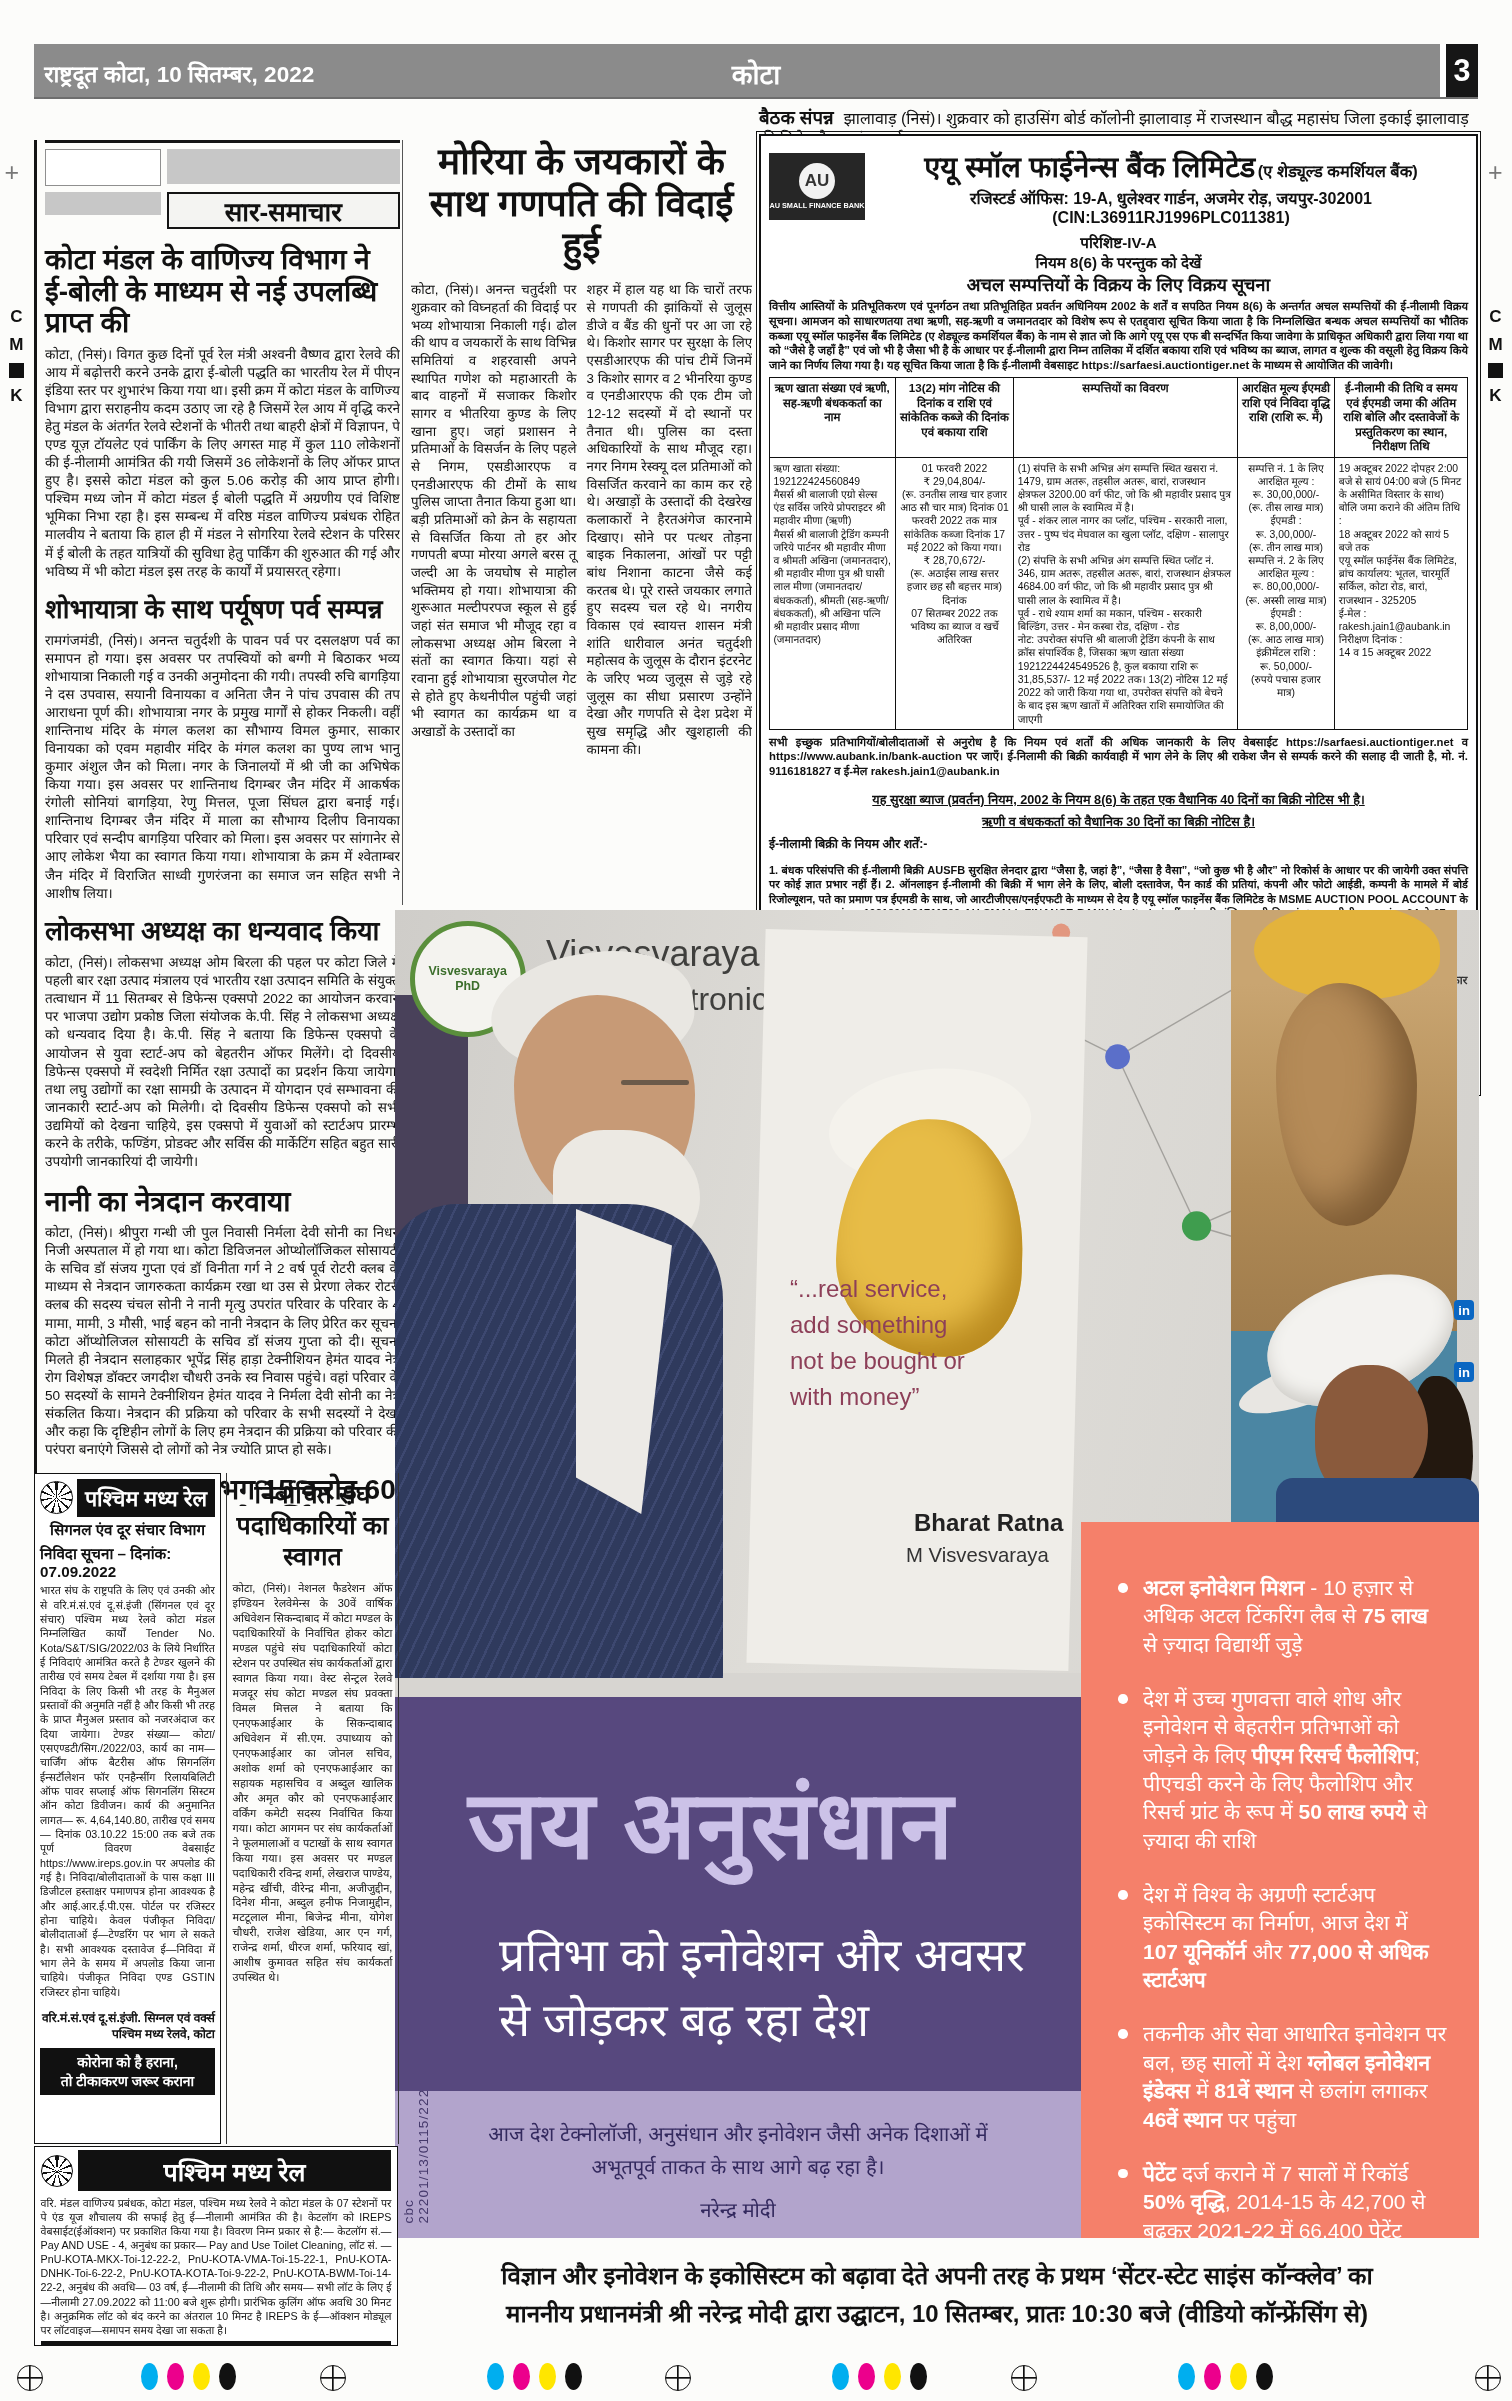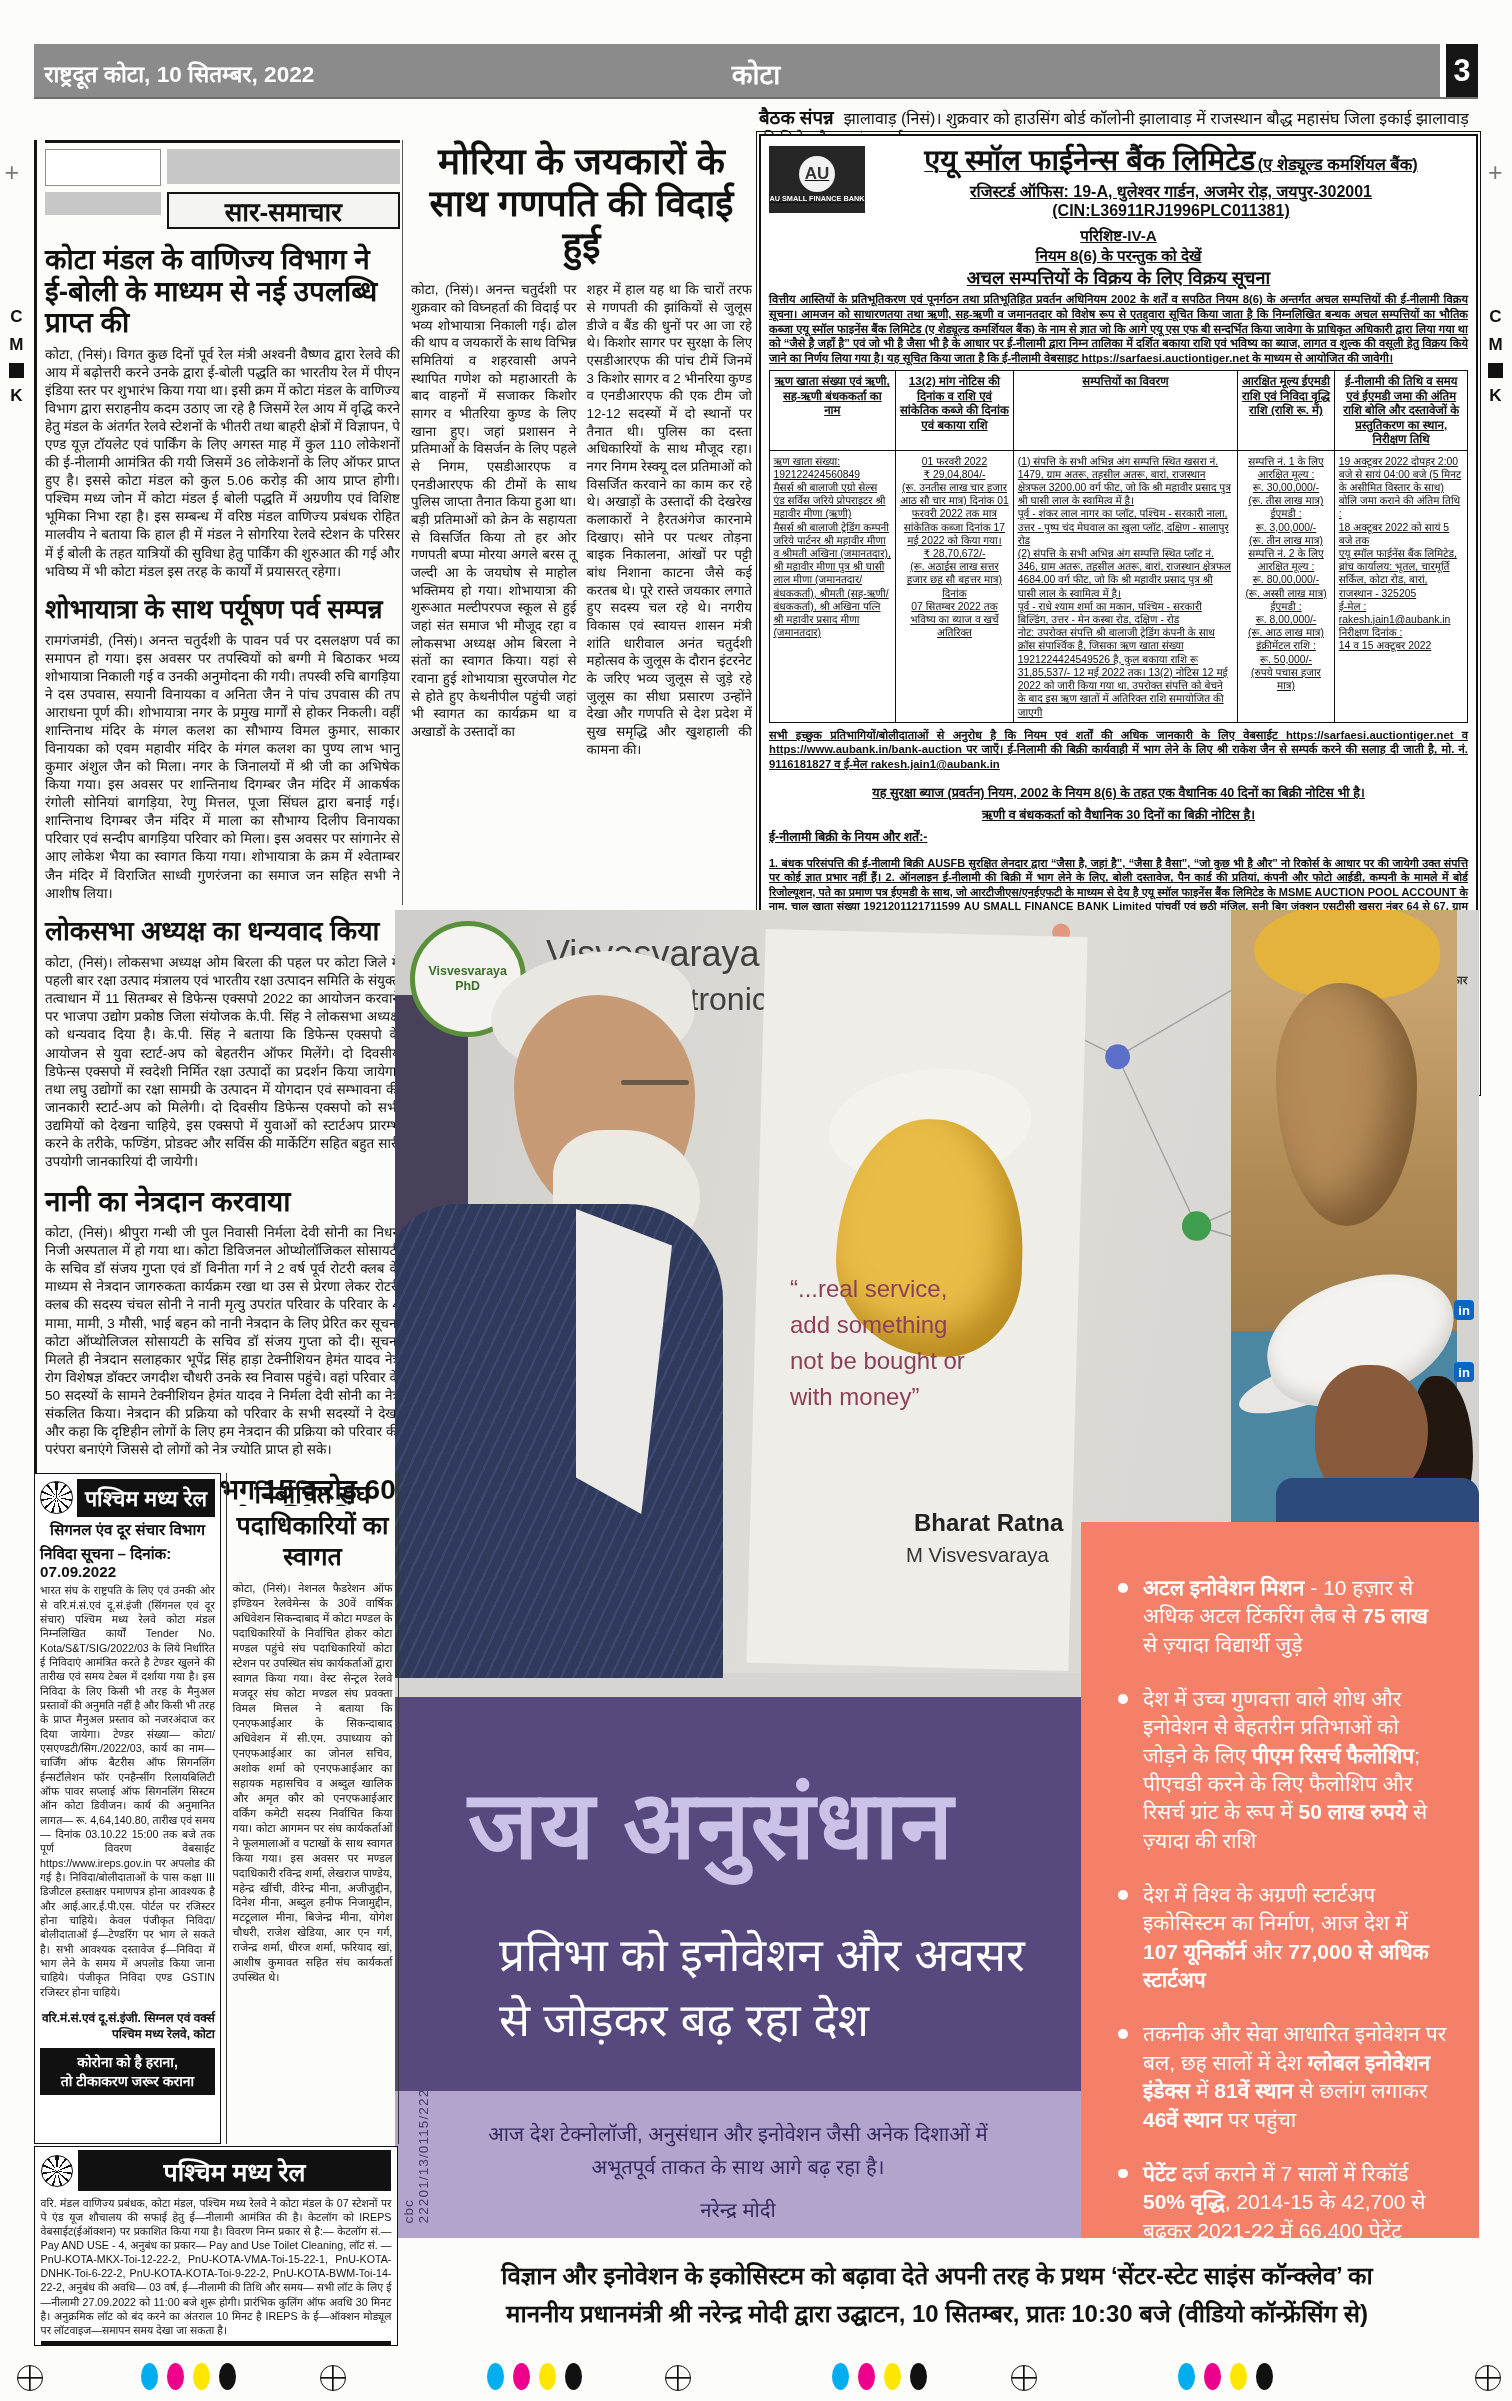--- a/index.html
+++ b/index.html
@@ -40,21 +40,21 @@
 
   
   .col-mid{position:absolute;left:402px;top:140px;width:350px;height:765px;overflow:hidden;
            border-left:1.1px solid #555;padding-left:8px;box-sizing:border-box;}
   .mid-head{font-size:37px;line-height:1.14;font-weight:bold;text-align:center;margin:1.1px 0 13.6px 0;}
   .mid-cols{display:flex;gap:10.2px;}
   .mid-cols p{flex:1;font-size:13.3px;line-height:1.33;text-align:justify;margin:0;}
 
   
   .bank{position:absolute;left:759px;top:134px;width:719px;height:959px;border:2.8px solid #111;
-        outline:1.1px solid #111;outline-offset:2.8px;box-sizing:border-box;padding:3px 8px;overflow:hidden;background:#fff;text-decoration:underline;}
+        outline:1.1px solid #111;outline-offset:2.8px;box-sizing:border-box;padding:10px 8px;overflow:hidden;background:#fff;}
   .bank-top{display:flex;align-items:center;gap:9px;}
   .au-logo{width:96px;height:67px;background:#262626;display:flex;flex-direction:column;align-items:center;
            justify-content:center;gap:2.3px;flex:0 0 auto;}
   .au-circle{width:36px;height:36px;border-radius:50%;background:#f2f2f2;color:#333;display:flex;align-items:center;
              justify-content:center;font-weight:bold;font-size:17px;}
   .au-caption{color:#fff;font-size:7.3px;font-weight:bold;text-align:center;line-height:1.15;}
   .bank-titlewrap{flex:1;text-align:center;}
   .bank-title{font-size:29px;font-weight:bold;}
   .bank-title-suffix{font-size:16.4px;font-weight:bold;}
   .bank-addr{font-size:16px;font-weight:bold;text-align:center;margin-top:2.3px;}

